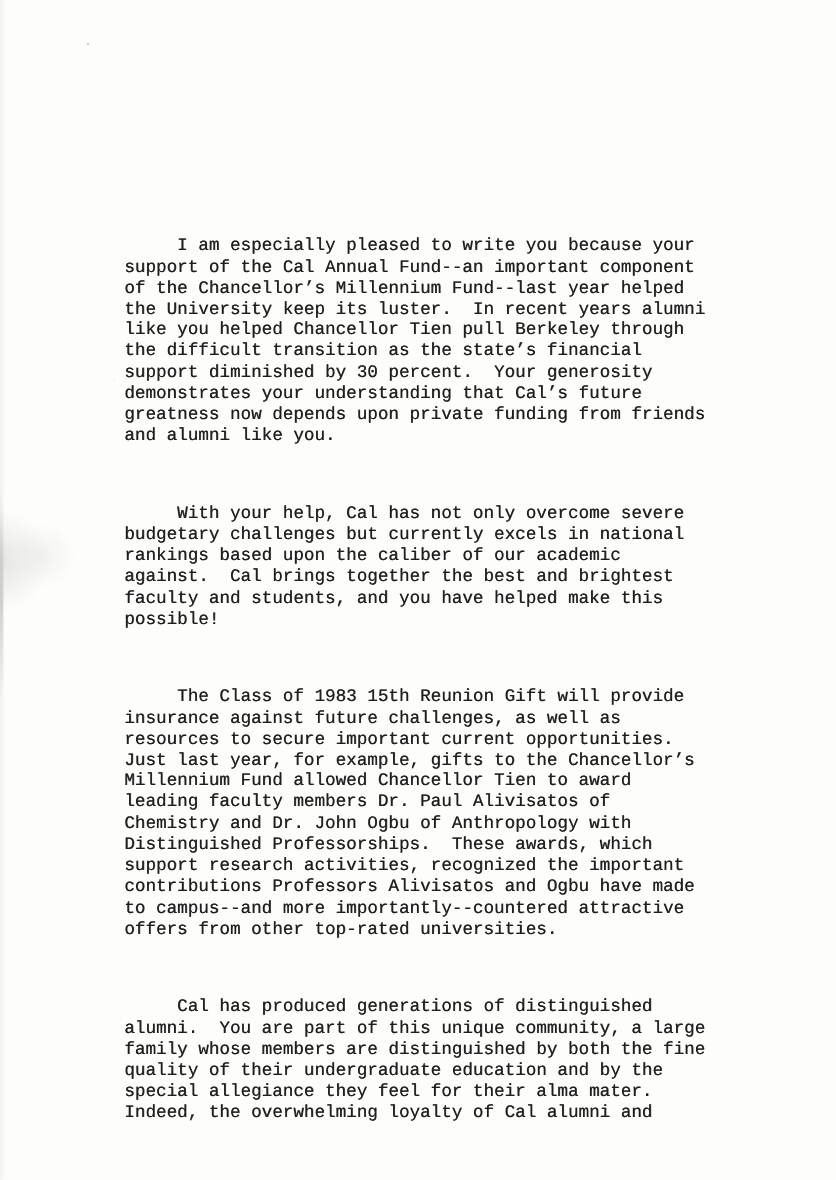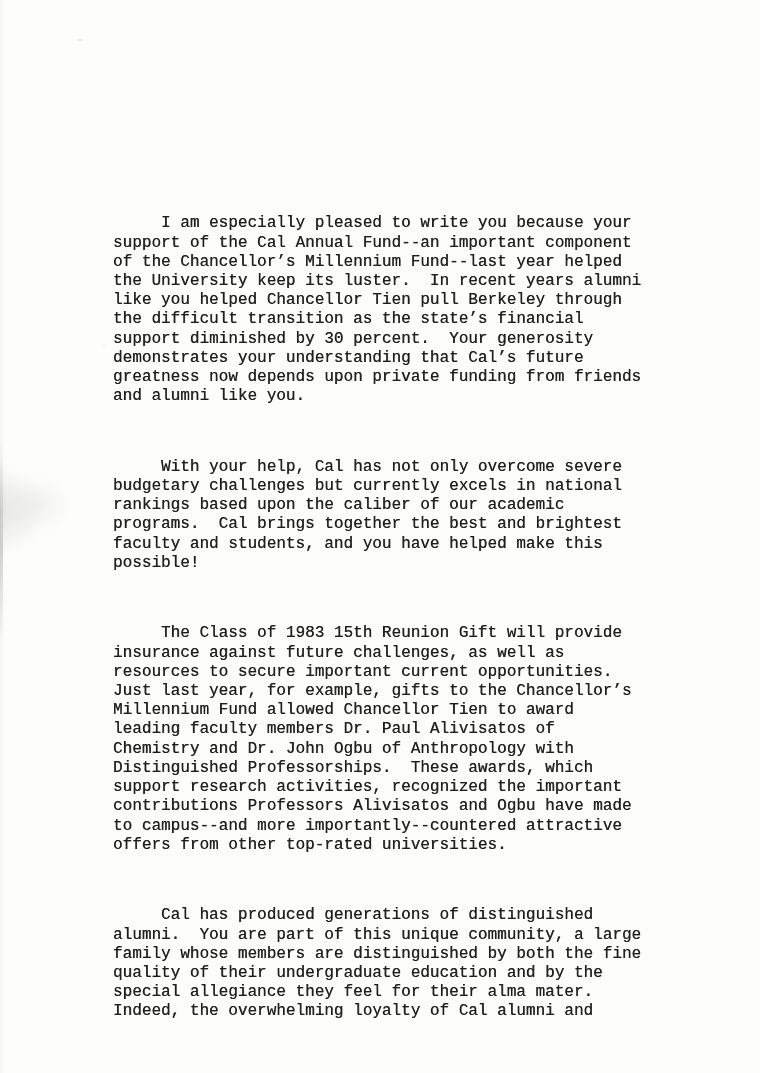--- a/index.html
+++ b/index.html
@@ -75,21 +75,21 @@
 the University keep its luster.  In recent years alumni
 like you helped Chancellor Tien pull Berkeley through
 the difficult transition as the state’s financial
 support diminished by 30 percent.  Your generosity
 demonstrates your understanding that Cal’s future
 greatness now depends upon private funding from friends
 and alumni like you.</p>
     <p>     With your help, Cal has not only overcome severe
 budgetary challenges but currently excels in national
 rankings based upon the caliber of our academic
-programs.  Cal brings together the best and brightest
+against.  Cal brings together the best and brightest
 faculty and students, and you have helped make this
 possible!</p>
     <p>     The Class of 1983 15th Reunion Gift will provide
 insurance against future challenges, as well as
 resources to secure important current opportunities.
 Just last year, for example, gifts to the Chancellor’s
 Millennium Fund allowed Chancellor Tien to award
 leading faculty members Dr. Paul Alivisatos of
 Chemistry and Dr. John Ogbu of Anthropology with
 Distinguished Professorships.  These awards, which

